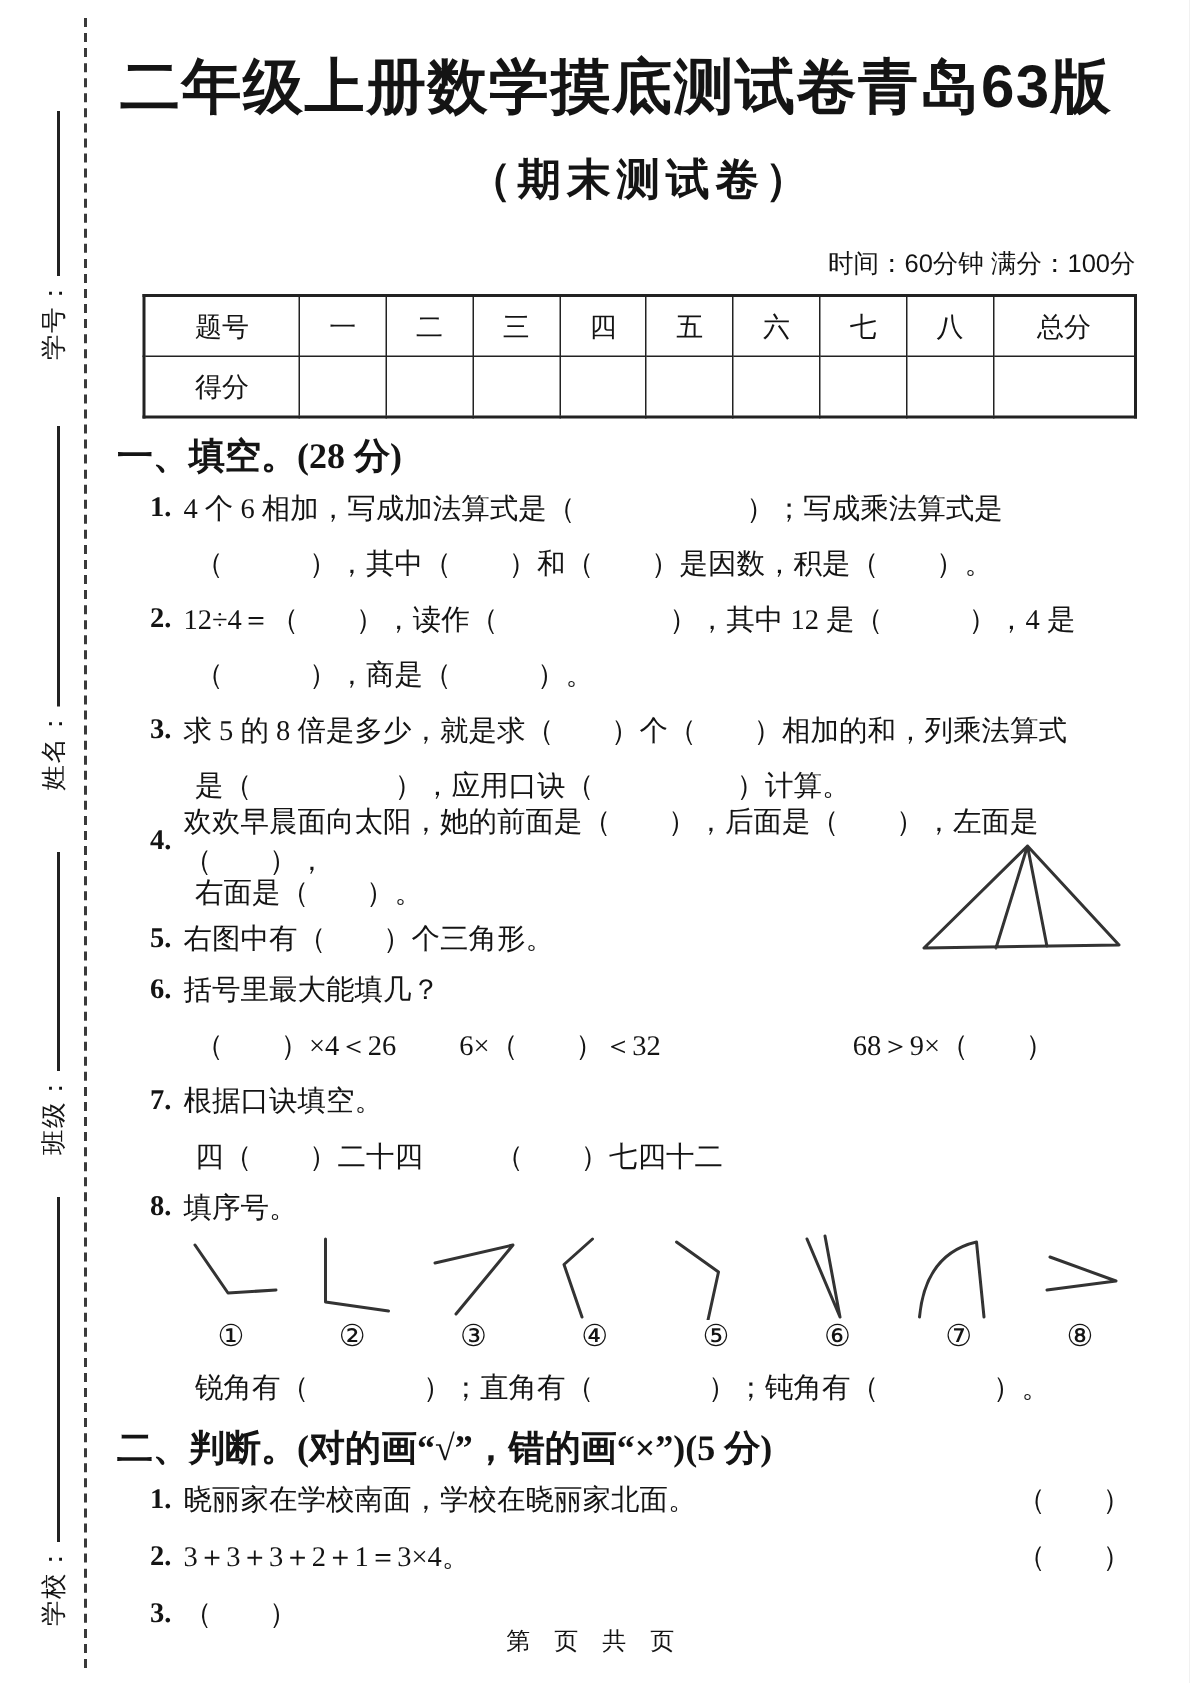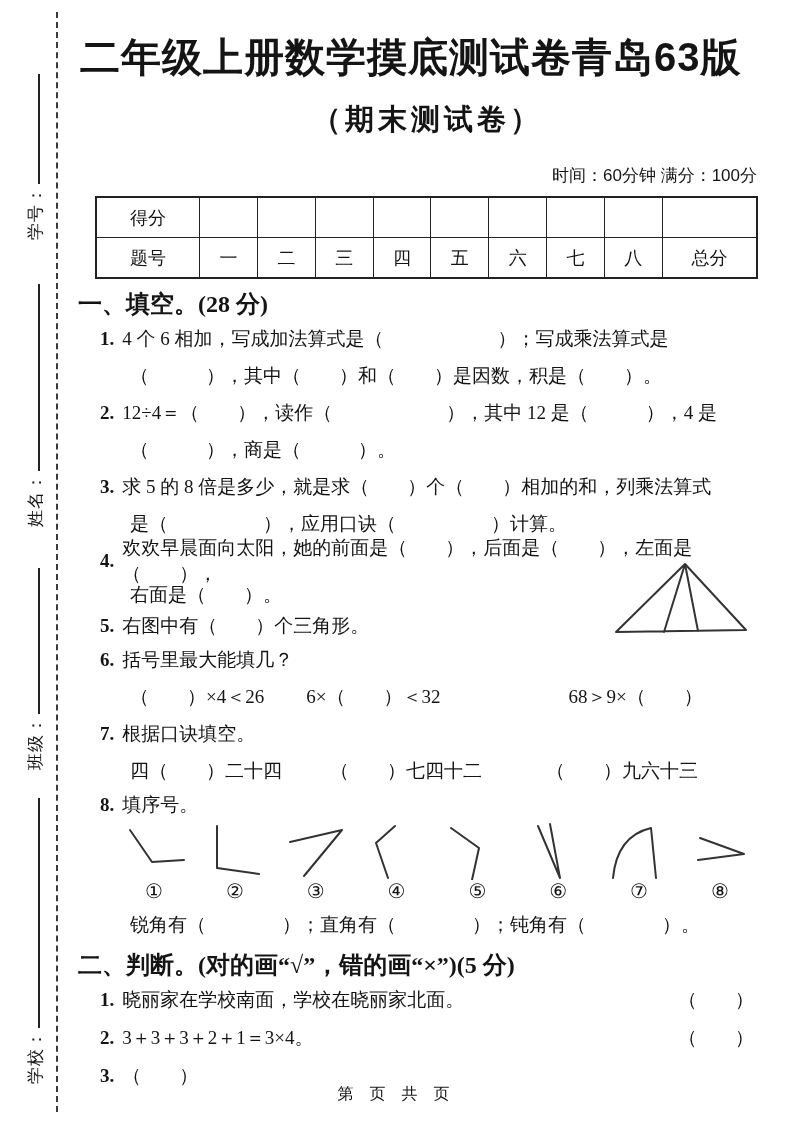--- a/index.html
+++ b/index.html
@@ -81,43 +81,43 @@
         <col style="width:58px">
       <col style="width:58px">
         <col style="width:58px">
         <col style="width:58px">
         <col style="width:58px">
       <col style="width:58px">
         <col style="width:95px">
     </colgroup>
     <tbody>
         <tr>
-      <td>得分</td>
-      <td></td>
-      <td></td>
-      <td></td>
-      <td></td>
-      <td></td>
-      <td></td>
-      <td></td>
-      <td></td>
-      <td></td>
-    </tr>
-    <tr>
       <td>题号</td>
       <td>一</td>
       <td>二</td>
       <td>三</td>
       <td>四</td>
       <td>五</td>
       <td>六</td>
       <td>七</td>
       <td>八</td>
       <td>总分</td>
     </tr>
+    <tr>
+      <td>得分</td>
+      <td></td>
+      <td></td>
+      <td></td>
+      <td></td>
+      <td></td>
+      <td></td>
+      <td></td>
+      <td></td>
+      <td></td>
+    </tr>
   </tbody>
     </table>
 
   <svg class="tri" width="155" height="86" viewBox="0 0 155 86">
     <path d="M77,8 L8,76 M77,8 L138,74 M8,76 L138,74 M77,8 L56,76 M77,8 L90,75"></path>
   </svg>
 
   <div class="content">
 
     <div class="sec-h">一、填空。(28 分)</div>
@@ -169,21 +169,20 @@
       <span style="margin-left:128px">68＞9×（　　）</span>
     </div>
 
     <div class="qline">
       <span class="qnum">7.</span>
       <span>根据口诀填空。</span>
     </div>
     <div class="parts">
       <span style="margin-left:52px">四（　　）二十四</span>
       <span style="margin-left:48px">（　　）七四十二</span>
-      <span style="margin-left:64px">（　　）九六十三</span>
     </div>
 
     <div class="qline short">
       <span class="qnum">8.</span>
       <span>填序号。</span>
     </div>
 
     <div class="figrow">
       <div class="figcell">
         <svg width="68" height="58" viewBox="0 0 68 58">

